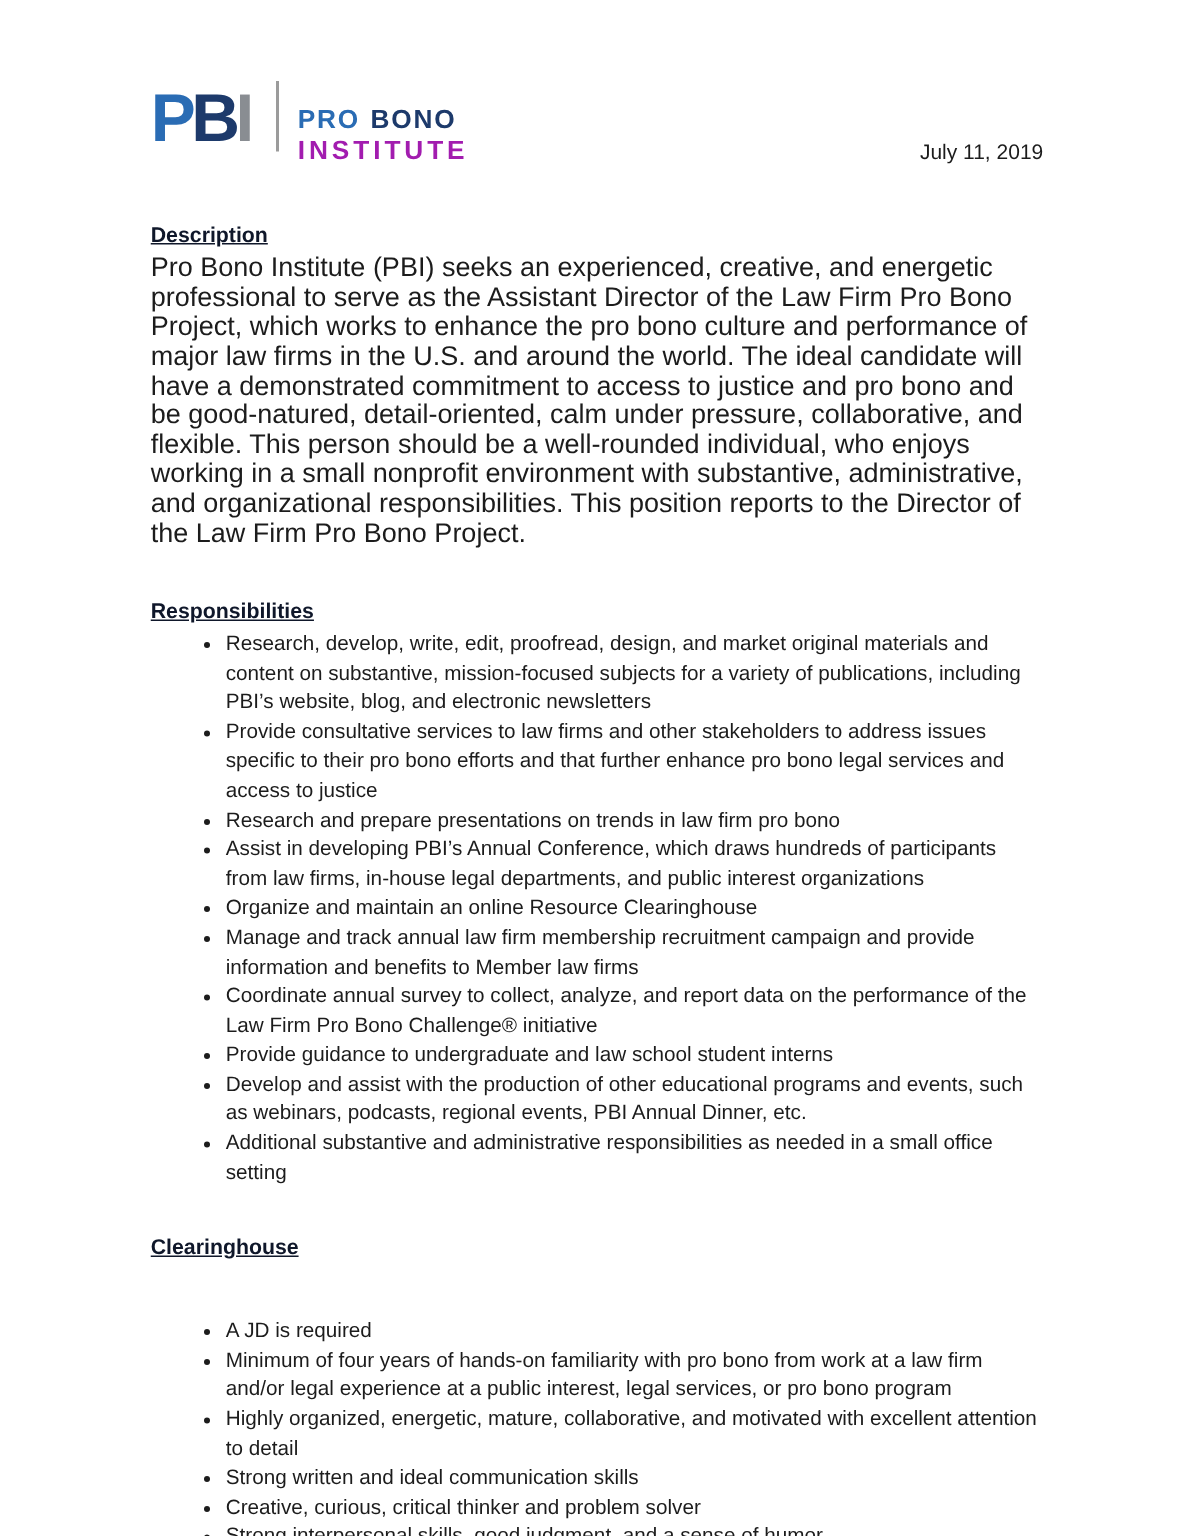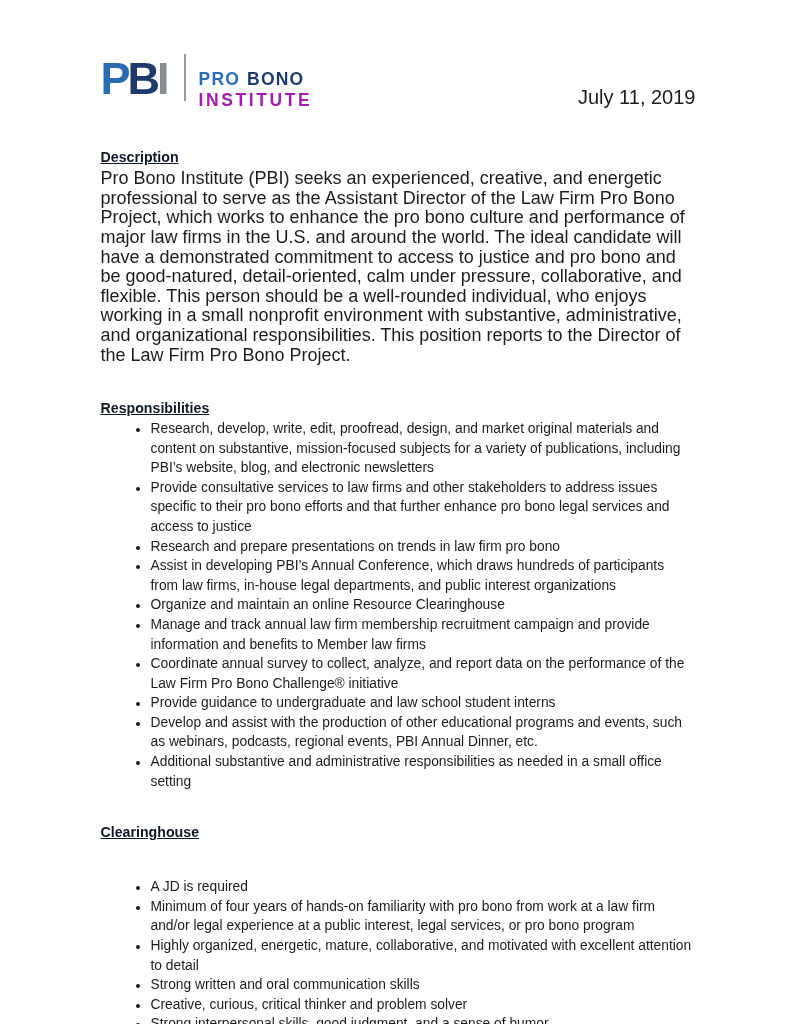--- a/index.html
+++ b/index.html
@@ -36,21 +36,21 @@
     width: 2px;
     height: 47px;
     background: #9b9b9b;
     margin: 0 13px 2px 14px;
     flex: none;
   }
   .logo-wordmark { line-height: 1.18; padding-bottom: 2px; }
   .wm-line1 { font-size: 17.5px; font-weight: 700; letter-spacing: 1.2px; margin-top: 25px; }
   .wm-bono { margin-left: 7px; }
   .wm-line2 { font-size: 17.5px; font-weight: 700; letter-spacing: 2.6px; }
-  .doc-date { font-size: 20px; padding-bottom: 3px; }
+  .doc-date { font-size: 14px; padding-bottom: 3px; }
 
   
   .doc-title {
     margin-top: 38px;
     font-size: 16.5px;
     font-weight: 700;
     line-height: 1.42;
     color: #161616;
   }
 
@@ -126,19 +126,19 @@
       <li>Additional substantive and administrative responsibilities as needed in a small office setting</li>
     </ul>
   </section>
 
   <section class="section-qualifications">
     <h2 class="section-heading">Clearinghouse</h2>
     <ul class="bullets">
       <li>A JD is required</li>
       <li>Minimum of four years of hands-on familiarity with pro bono from work at a law firm and/or legal experience at a public interest, legal services, or pro bono program</li>
       <li>Highly organized, energetic, mature, collaborative, and motivated with excellent attention to detail</li>
-      <li>Strong written and oral communication skills</li>
+      <li>Strong written and ideal communication skills</li>
       <li>Creative, curious, critical thinker and problem solver</li>
       <li>Strong interpersonal skills, good judgment, and a sense of humor</li>
     </ul>
   </section>
 
 </div>
 
 </body></html>

